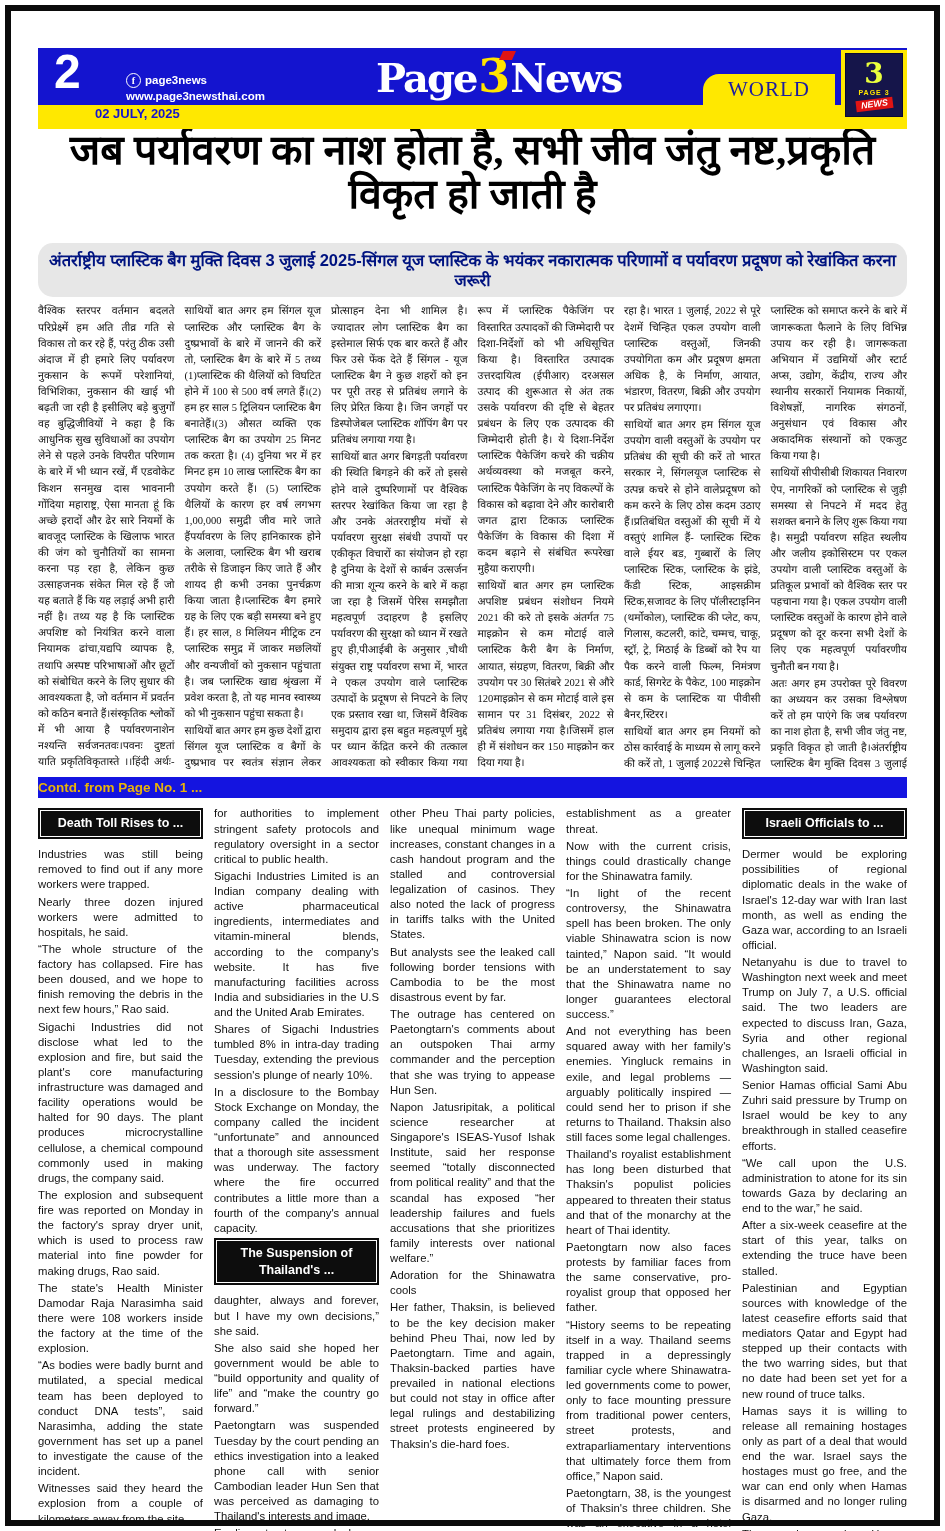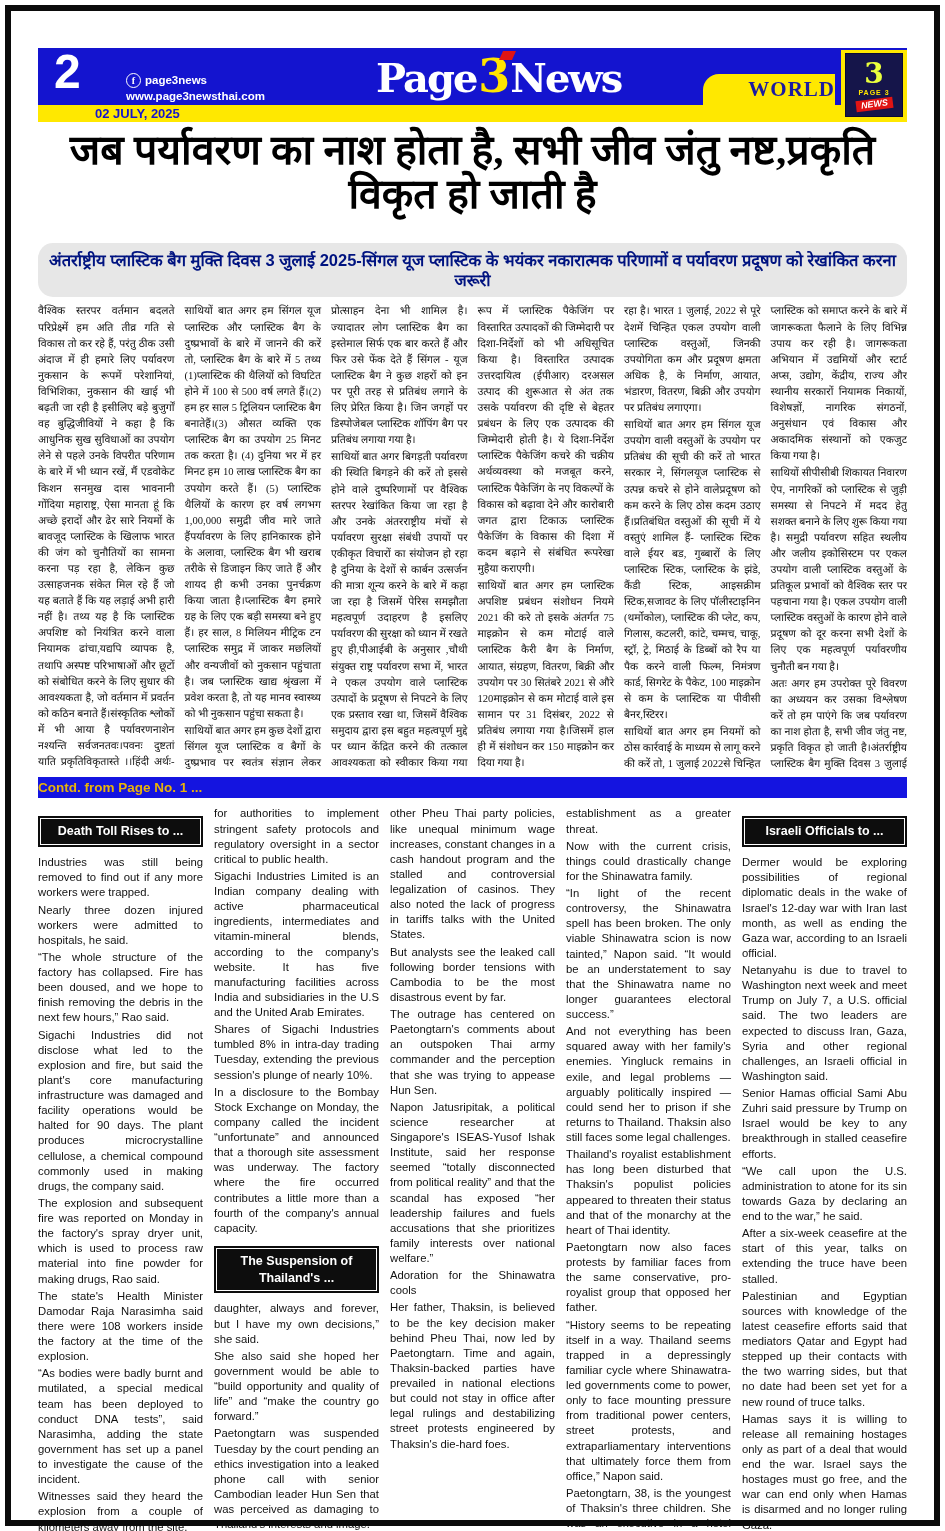--- a/index.html
+++ b/index.html
@@ -4,33 +4,33 @@
 <style>
   html,body{margin:0;padding:0;background:#ffffff;}
   .page{position:relative;width:945px;height:1531px;background:#fff;overflow:hidden;
         font-family:"Liberation Sans","DejaVu Sans",sans-serif;color:#111;}
   .frame{position:absolute;inset:5px;border:6px solid #0b0b0b;pointer-events:none;z-index:50;}
   .content{position:absolute;left:38px;top:48px;width:869px;}
 
   
   .masthead{position:relative;height:74px;}
   .band{position:absolute;left:0;top:0;right:0;height:57px;background:#1414cf;}
-  .datestrip{position:absolute;left:0;top:57px;right:0;height:17px;background:#ffe800;
+  .datestrip{position:absolute;left:0;top:57px;right:0;height:24px;background:#ffe800;
              color:#1414cf;font-weight:bold;font-size:13px;line-height:17px;padding-left:57px;box-sizing:border-box;}
   .pgnum{position:absolute;left:16px;top:-6px;color:#fff;font-size:48px;font-weight:bold;line-height:60px;}
   .social{position:absolute;left:88px;top:24px;color:#fff;font-weight:bold;font-size:11.5px;line-height:16px;}
   .fb-icon{display:inline-block;width:13px;height:13px;border:1px solid #fff;border-radius:50%;
            text-align:center;line-height:13px;font-size:10px;margin-right:4px;font-family:"Liberation Serif",serif;}
   .paper-title{position:absolute;left:338px;top:2px;color:#fff;font-family:"DejaVu Serif","Liberation Serif",serif;
                font-weight:bold;font-size:40px;line-height:52px;letter-spacing:-2px;white-space:nowrap;}
   .t3{color:#ffe400;font-size:46px;padding:0 2px;position:relative;}
   .t3-flag{position:absolute;top:2px;right:-4px;width:13px;height:9px;background:#e01414;transform:skewX(-24deg);}
   .world-tab{position:absolute;right:72px;top:26px;width:132px;height:31px;background:#ffe800;
-             border-radius:16px 0 0 0;text-align:right;color:#1c1ca0;font-family:"Liberation Serif",serif;
-             font-weight:bold;font-size:21px;line-height:31px;letter-spacing:1px;}
+             border-radius:16px 0 0 0;text-align:center;color:#1c1ca0;font-family:"Liberation Serif",serif;
+             font-weight:normal;font-size:21px;line-height:31px;letter-spacing:1px;}
   .logo-wrap{position:absolute;right:0;top:2px;width:66px;height:70px;background:#ffe800;z-index:3;
              display:flex;align-items:center;justify-content:center;}
   .logo-box{width:58px;height:64px;background:#15154a;border:1px solid #0a0a33;box-sizing:border-box;
             display:flex;flex-direction:column;align-items:center;justify-content:center;}
   .logo-3{color:#eaff3d;font-family:"DejaVu Serif",serif;font-weight:bold;font-size:28px;line-height:28px;}
   .logo-sub{color:#ffe400;font-size:7px;font-weight:bold;letter-spacing:1px;line-height:9px;}
   .logo-ribbon{background:#e01414;color:#fff;font-style:italic;font-weight:bold;font-size:9px;line-height:11px;
                padding:0 5px;transform:rotate(-7deg);margin-top:2px;}
 
   
@@ -47,21 +47,21 @@
 
   
   .contd{margin-top:6px;background:#1414e0;color:#eab308;font-weight:bold;font-size:13.5px;
          text-align:left;height:21px;line-height:21px;}
 
   
   .english{margin-top:8px;display:flex;gap:11px;height:812px;overflow:hidden;}
   .ecol{flex:1;min-width:0;text-align:justify;font-size:11.3px;line-height:1.34;}
   .ecol p.ep{margin:0 0 2px;}
   .ehead{background:#0d0d0d;color:#fff;font-weight:bold;font-size:12.5px;text-align:center;
-         padding:5px 2px;margin:10px 0 8px;border:2px solid #0d0d0d;box-shadow:inset 0 0 0 1px #fff;}
+         padding:5px 2px;margin:2px 0 8px;border:2px solid #0d0d0d;box-shadow:inset 0 0 0 1px #fff;}
 </style>
 </head>
 <body>
 
 <div class="page">
   <div class="frame"></div>
 
   <div class="content">
 
     <header class="masthead">

